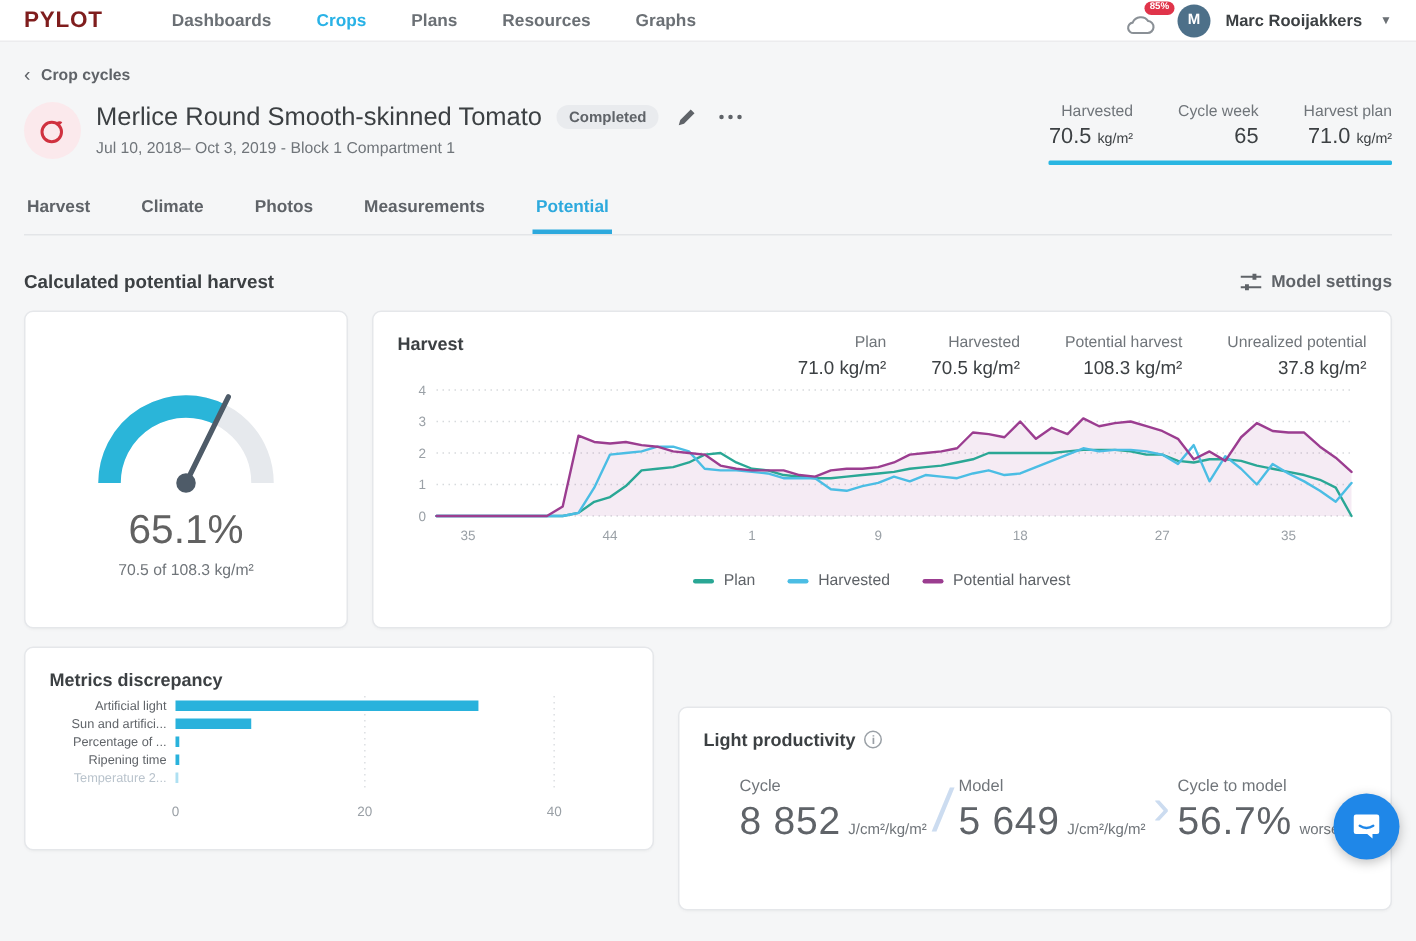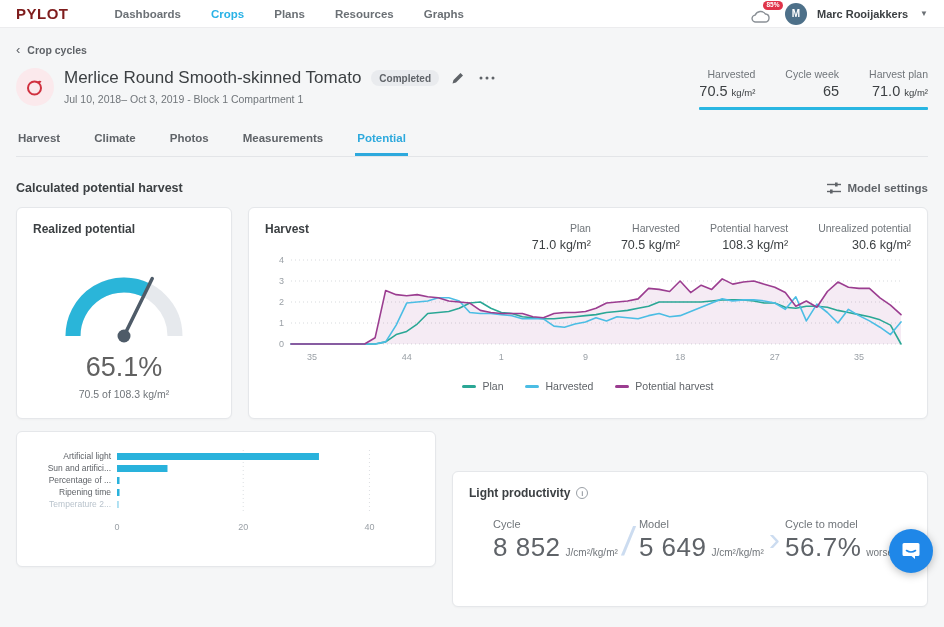--- a/index.html
+++ b/index.html
@@ -223,21 +223,20 @@
         <rect x="8" y="0.5" width="2.6" height="4" fill="#5f6368"></rect>
         <rect x="3" y="7.5" width="2.6" height="4" fill="#5f6368"></rect>
       </svg>
       <span>Model settings</span>
     </div>
   </div>
 
   <div class="cards-row">
 
     <div class="card card-gauge">
-      <div class="card-title">Realized potential</div>
       <div class="gauge-wrap">
         <svg id="gauge-svg" width="150" height="88" viewBox="0 0 150 88">
             <path d="M 24 78 A 51 51 0 0 1 126 78" fill="none" stroke="#e6e9ed" stroke-width="15"></path>
             <path d="M 24 78 A 51 51 0 0 1 98.29615915104925 32.63163030470476" fill="none" stroke="#2ab5d9" stroke-width="15"></path>
             <line x1="75" y1="78" x2="103.23632791322837" y2="20.56560450412453" stroke="#4e5b68" stroke-width="3.5" stroke-linecap="round"></line>
             <circle cx="75" cy="78" r="6.5" fill="#4e5b68"></circle>
           </svg>
         <div class="gauge-pct">65.1%</div>
         <div class="gauge-detail">70.5 of 108.3 kg/m²</div>
       </div>
@@ -254,21 +253,21 @@
           <div class="hcstat">
             <div class="hcstat-label">Harvested</div>
             <div class="hcstat-value">70.5 kg/m²</div>
           </div>
           <div class="hcstat">
             <div class="hcstat-label">Potential harvest</div>
             <div class="hcstat-value">108.3 kg/m²</div>
           </div>
           <div class="hcstat">
             <div class="hcstat-label">Unrealized potential</div>
-            <div class="hcstat-value">30.6 kg/m²</div>
+            <div class="hcstat-value">37.8 kg/m²</div>
           </div>
         </div>
       </div>
       <svg id="harvest-svg" width="646" height="118" viewBox="0 0 646 118">
           <line x1="26" y1="92" x2="636" y2="92" stroke="#d7dadd" stroke-width="1" stroke-dasharray="1,3"></line>
           <text x="19" y="95" text-anchor="end" font-size="9" fill="#9aa0a6">0</text>
           <line x1="26" y1="71" x2="636" y2="71" stroke="#d7dadd" stroke-width="1" stroke-dasharray="1,3"></line>
           <text x="19" y="74" text-anchor="end" font-size="9" fill="#9aa0a6">1</text>
           <line x1="26" y1="50" x2="636" y2="50" stroke="#d7dadd" stroke-width="1" stroke-dasharray="1,3"></line>
           <text x="19" y="53" text-anchor="end" font-size="9" fill="#9aa0a6">2</text>
@@ -302,20 +301,21 @@
           <span class="legend-label">Potential harvest</span>
         </div>
       </div>
     </div>
   </div>
 
 
   <div class="cards-row">
 
     <div class="card card-metrics">
+      <div class="card-title">Metrics discrepancy</div>
       <svg id="metrics-svg" width="388" height="90" viewBox="0 0 388 90">
           <text x="84" y="84" text-anchor="middle" font-size="9" fill="#9aa0a6">0</text>
           <line x1="210.22222222222223" y1="4" x2="210.22222222222223" y2="68" stroke="#dcdfe2" stroke-width="1" stroke-dasharray="1,3"></line>
           <text x="210.22222222222223" y="84" text-anchor="middle" font-size="9" fill="#9aa0a6">20</text>
           <line x1="336.44444444444446" y1="4" x2="336.44444444444446" y2="68" stroke="#dcdfe2" stroke-width="1" stroke-dasharray="1,3"></line>
           <text x="336.44444444444446" y="84" text-anchor="middle" font-size="9" fill="#9aa0a6">40</text>
           <text x="78" y="13" text-anchor="end" font-size="8.5" fill="#5f6368">Artificial light</text>
           <rect x="84" y="7" width="201.95555555555558" height="7" fill="#29b2dc"></rect>
           <text x="78" y="25" text-anchor="end" font-size="8.5" fill="#5f6368">Sun and artifici...</text>
           <rect x="84" y="19" width="50.48888888888888" height="7" fill="#29b2dc"></rect>

